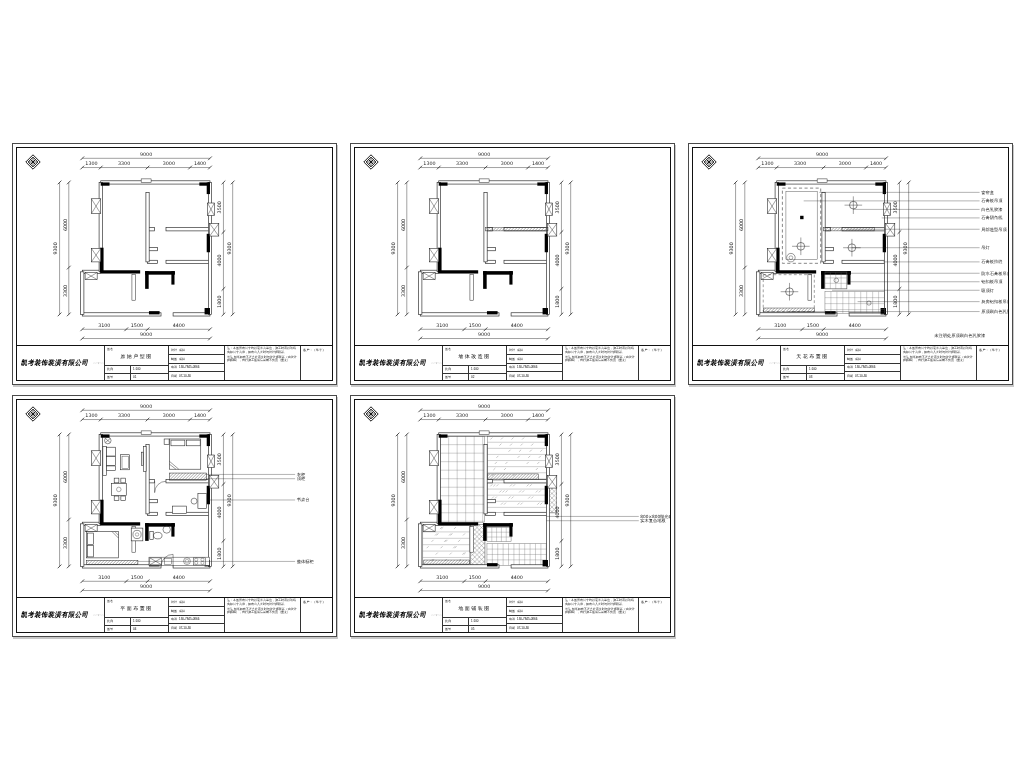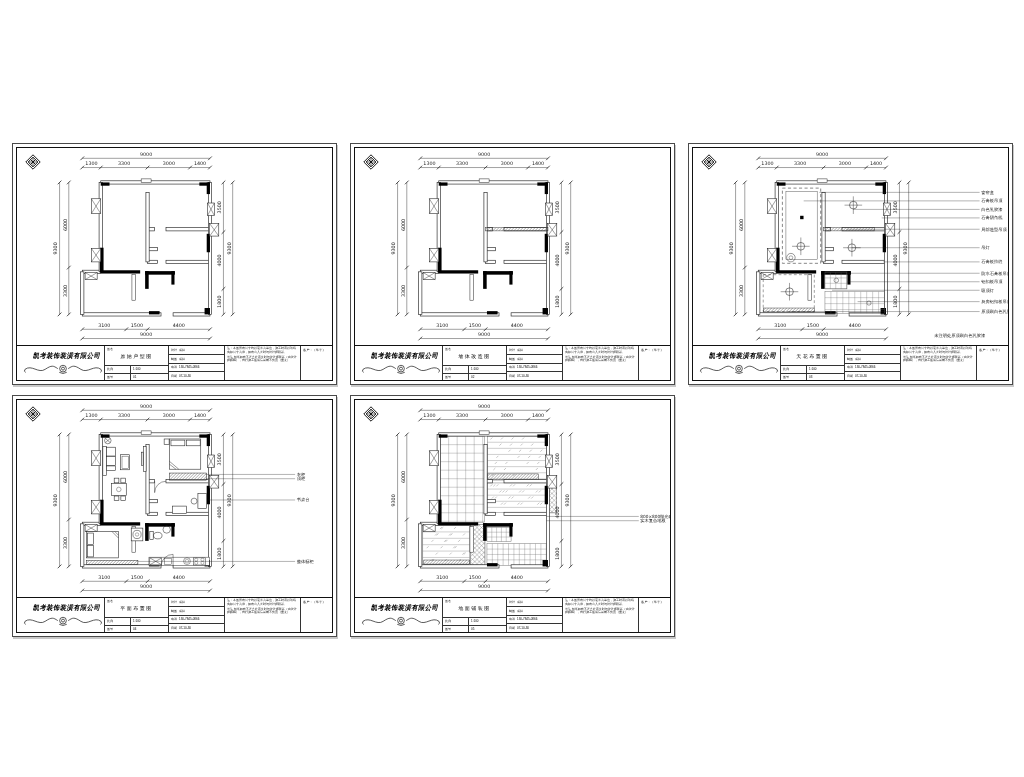--- a/index.html
+++ b/index.html
@@ -7,21 +7,21 @@
           font-family:"Liberation Sans",sans-serif;color:#000;}
   .sheet{position:absolute;width:325px;height:242px;background:#fff;border:1px solid #4a4a4a;
          box-sizing:border-box;box-shadow:1px 2px 0 #c9c9c9;}
   .frame{position:absolute;inset:3px;border:1.5px solid #111;}
   .knot{position:absolute;left:8px;top:6px;width:16px;height:16px;}
   .plan{position:absolute;left:0;top:0;width:100%;height:calc(100% - 34px);}
   .plan text{font-family:"DejaVu Sans",sans-serif;}
   .tblock{position:absolute;left:0;right:0;bottom:0;height:34px;border-top:1.5px solid #111;
           display:flex;background:#fff;}
   .cell{border-right:1px solid #333;position:relative;box-sizing:border-box;}
-  .company{width:88px;display:flex;flex-direction:column;align-items:flex-end;justify-content:center;gap:1px;}
+  .company{width:88px;display:flex;align-items:center;justify-content:center;gap:1px;}
   .cname{font-family:"Liberation Serif",serif;font-weight:bold;font-style:italic;font-size:7px;
          white-space:nowrap;transform:scaleX(.9);letter-spacing:.5px;}
   .flourish{width:82px;height:14px;}
   .namecell{width:64px;display:flex;flex-direction:column;}
   .nrow1{flex:1;position:relative;border-bottom:1px solid #333;}
   .lbl{position:absolute;left:2px;top:1px;font-size:3px;color:#222;}
   .dtitle{position:absolute;left:0;right:0;top:7px;text-align:center;font-size:5px;letter-spacing:1.5px;}
   .subrow{height:6.5px;display:flex;font-size:3px;border-bottom:1px solid #333;line-height:6.5px;}
   .subrow:last-child{border-bottom:none;}
   .subrow .sl{width:26px;border-right:1px solid #333;padding-left:2px;box-sizing:border-box;}

